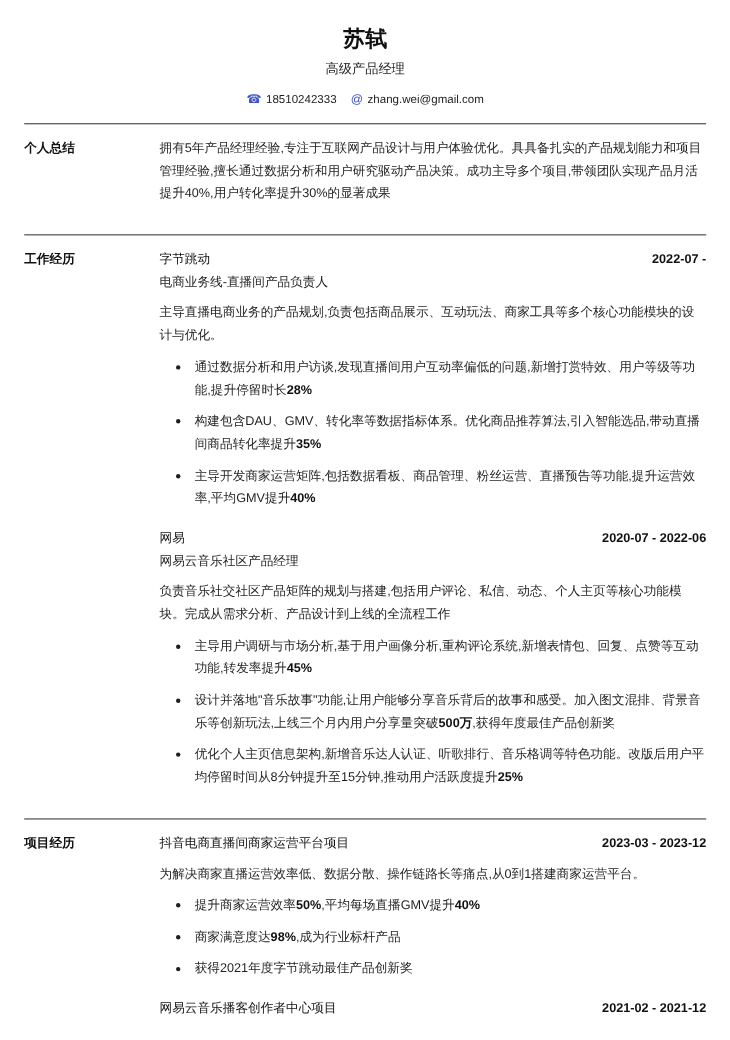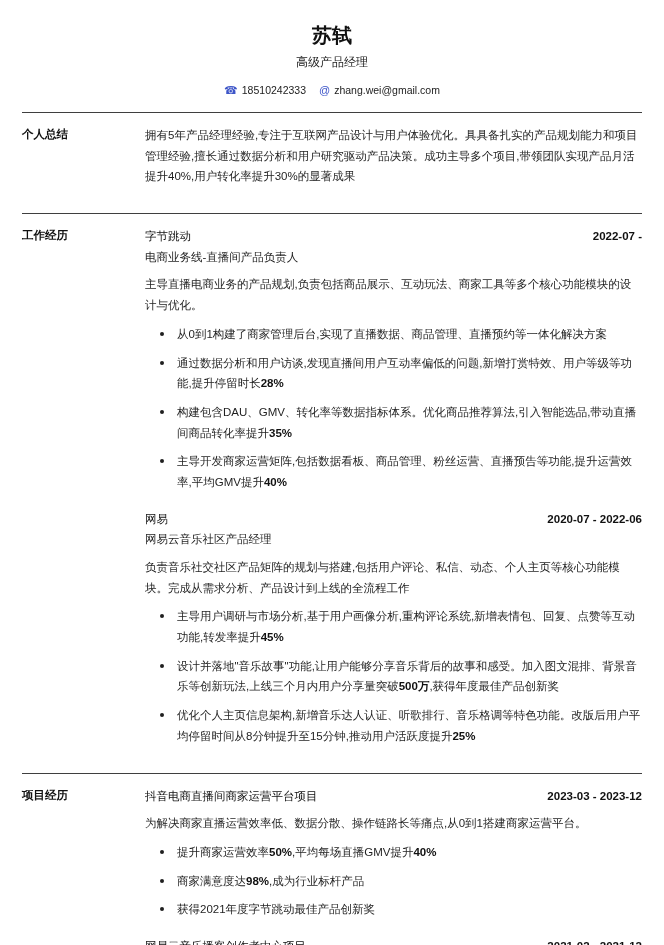--- a/index.html
+++ b/index.html
@@ -64,24 +64,20 @@
           <div class="entry">
             <div class="entry-head">
               <span class="entry-title">字节跳动</span>
               <span class="entry-date">2022-07 -</span>
             </div>
             <div class="entry-subrow">
               <span>电商业务线-直播间产品负责人</span>
             </div>
             <div class="entry-summary">主导直播电商业务的产品规划,负责包括商品展示、互动玩法、商家工具等多个核心功能模块的设计与优化。</div>
             <div class="bullets">
-              <div class="bullet">
-                <span class="dot"></span>
-                <span class="btxt">从0到1构建了商家管理后台,实现了直播数据、商品管理、直播预约等一体化解决方案</span>
-              </div>
               <div class="bullet">
                 <span class="dot"></span>
                 <span class="btxt">通过数据分析和用户访谈,发现直播间用户互动率偏低的问题,新增打赏特效、用户等级等功能,提升停留时长<strong>28%</strong></span>
               </div>
               <div class="bullet">
                 <span class="dot"></span>
                 <span class="btxt">构建包含DAU、GMV、转化率等数据指标体系。优化商品推荐算法,引入智能选品,带动直播间商品转化率提升<strong>35%</strong></span>
               </div>
               <div class="bullet">
                 <span class="dot"></span>

